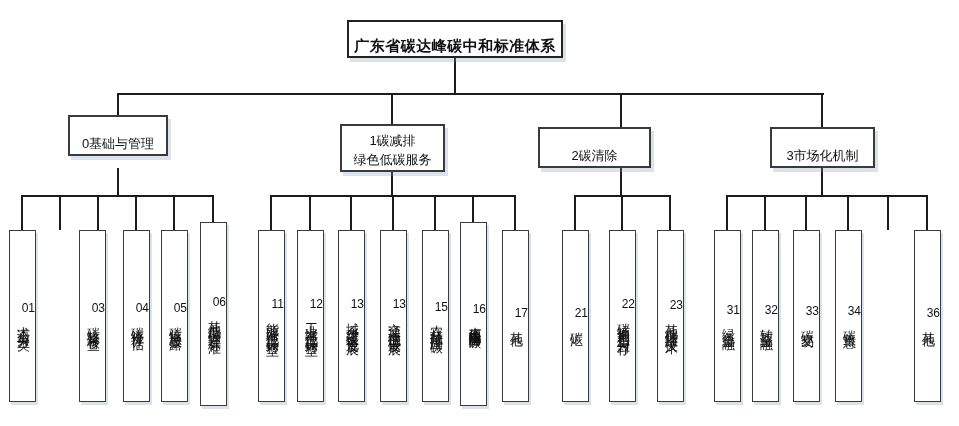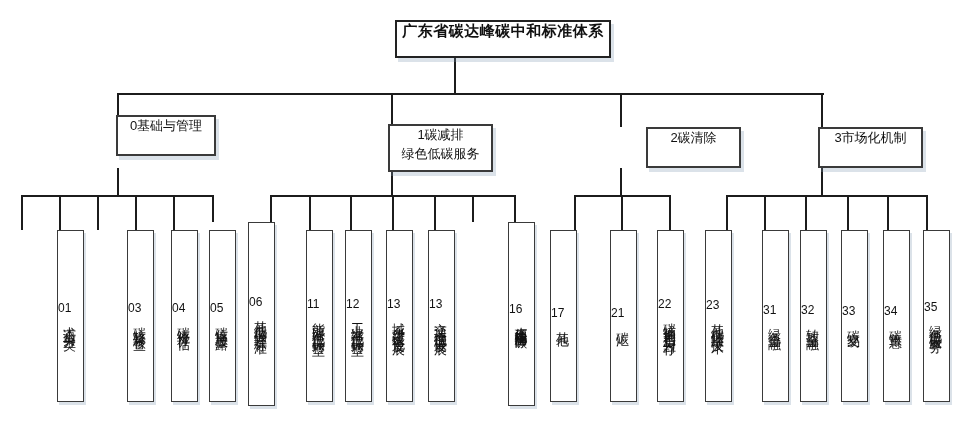--- a/index.html
+++ b/index.html
@@ -11,24 +11,23 @@
     height: 426px;
     background: #ffffff;
     overflow: hidden;
   }
   .box {
     position: absolute;
     background: #ffffff;
     border: 2px solid #3a3a3a;
     box-shadow: 3px 4px 0 rgba(125,150,175,0.28);
     display: flex;
-    align-items: flex-start;
+    align-items: flex-end;
     justify-content: center;
     text-align: center;
-    margin-left: 48px;
   }
   .root {
     font-weight: bold;
     font-size: 15px;
     letter-spacing: 0.5px;
     border-color: #222;
   }
   .branch {
     font-size: 13px;
     line-height: 1.45;
@@ -103,21 +102,21 @@
     <span>广东省碳达峰碳中和标准体系</span>
   </div>
 
   <div class="box branch" style="left:68px;top:115px;width:100px;height:41px">
     <span>0基础与管理</span>
   </div>
   <div class="box branch" style="left:340px;top:124px;width:105px;height:48px">
     <span>1碳减排
 绿色低碳服务</span>
   </div>
-  <div class="box branch" style="left:598px;top:127px;width:95px;height:41px">
+  <div class="box branch" style="left:538px;top:127px;width:113px;height:41px">
     <span>2碳清除</span>
   </div>
   <div class="box branch" style="left:770px;top:127px;width:105px;height:41px">
     <span>3市场化机制</span>
   </div>
 
   <div class="box leaf h172" style="left:9px;top:230px">
     <span class="ln">01</span>
     <span class="lt">术语与分类</span>
   </div>
@@ -147,20 +146,24 @@
     <span class="lt">工业绿色低碳转型</span>
   </div>
   <div class="box leaf h172" style="left:338px;top:230px">
     <span class="ln">13</span>
     <span class="lt">城乡建设绿色发展</span>
   </div>
   <div class="box leaf h172" style="left:380px;top:230px">
     <span class="ln">13</span>
     <span class="lt">交通运输低碳发展</span>
   </div>
+  <div class="box leaf h172" style="left:422px;top:230px">
+    <span class="ln">15</span>
+    <span class="lt">农林减排固碳</span>
+  </div>
   <div class="box leaf h184" style="left:460px;top:222px">
     <span class="ln">16</span>
     <span class="lt" style="letter-spacing:1px;font-size:12.5px">生态环境治理协同降碳</span>
   </div>
   <div class="box leaf h172" style="left:502px;top:230px">
     <span class="ln">17</span>
     <span class="lt">其他</span>
   </div>
 
   <div class="box leaf h172" style="left:562px;top:230px">
@@ -185,22 +188,18 @@
     <span class="lt">转型金融</span>
   </div>
   <div class="box leaf h172" style="left:793px;top:230px">
     <span class="ln">33</span>
     <span class="lt">碳交易</span>
   </div>
   <div class="box leaf h172" style="left:835px;top:230px">
     <span class="ln">34</span>
     <span class="lt">碳普惠</span>
   </div>
-  <div class="box leaf h172" style="left:875px;top:230px">
-    <span class="ln">35</span>
-    <span class="lt">绿色低碳服务</span>
-  </div>
   <div class="box leaf h172" style="left:914px;top:230px">
     <span class="ln">36</span>
     <span class="lt">其他</span>
   </div>
 
 </div>
 
 </body></html>

